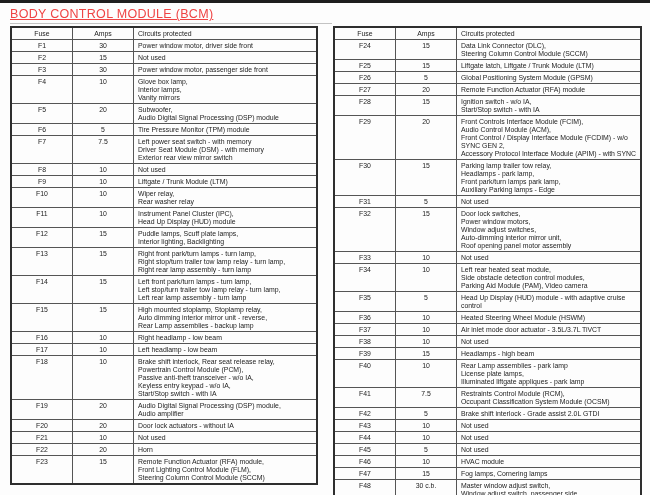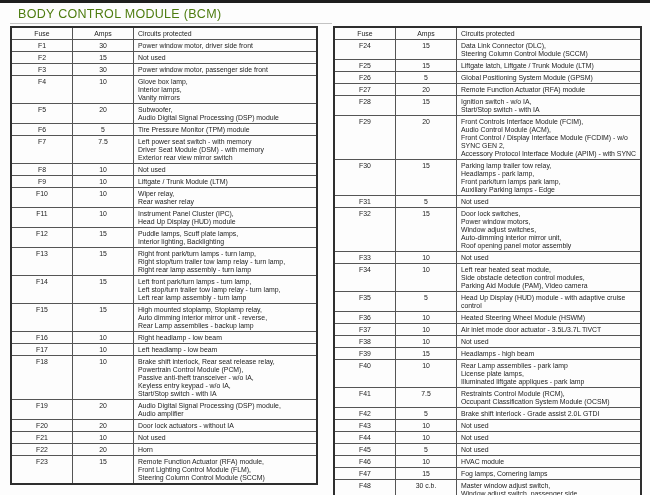--- a/index.html
+++ b/index.html
@@ -16,25 +16,26 @@
     overflow: hidden;
   }
   .top-bar {
     position: absolute;
     top: 0; left: 0;
     width: 650px; height: 3px;
     background: #1e1e1e;
   }
   .page-title {
     position: absolute;
-    top: 7px; left: 18px;
+    top: 7px; left: 10px;
     font-size: 12.5px;
     letter-spacing: 0.3px;
-    color: #4d7c0f;
+    color: #ef4444;
     white-space: nowrap;
+    text-decoration: underline;
   }
   .title-underline {
     position: absolute;
     top: 23px; left: 10px;
     width: 322px; height: 1px;
     background: #c3c3c3;
   }
   .fuse-table-wrap {
     position: absolute;
     top: 26px;

